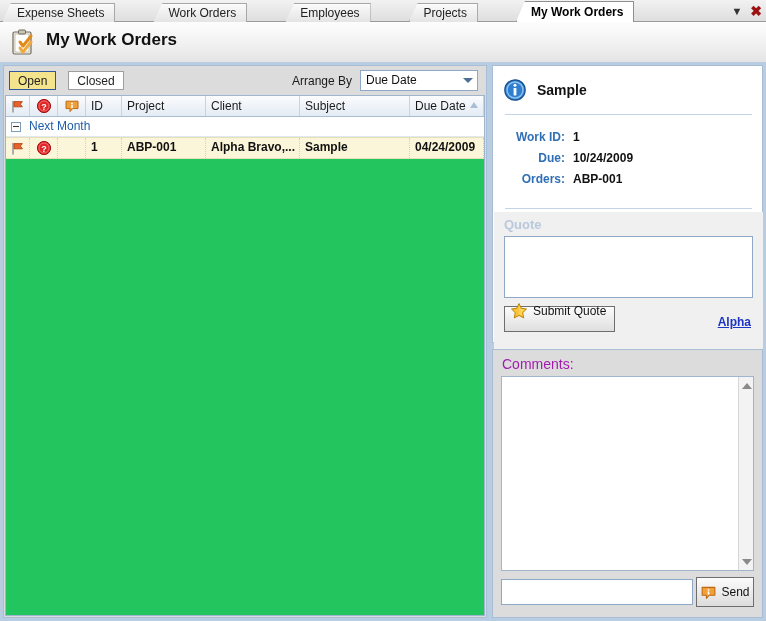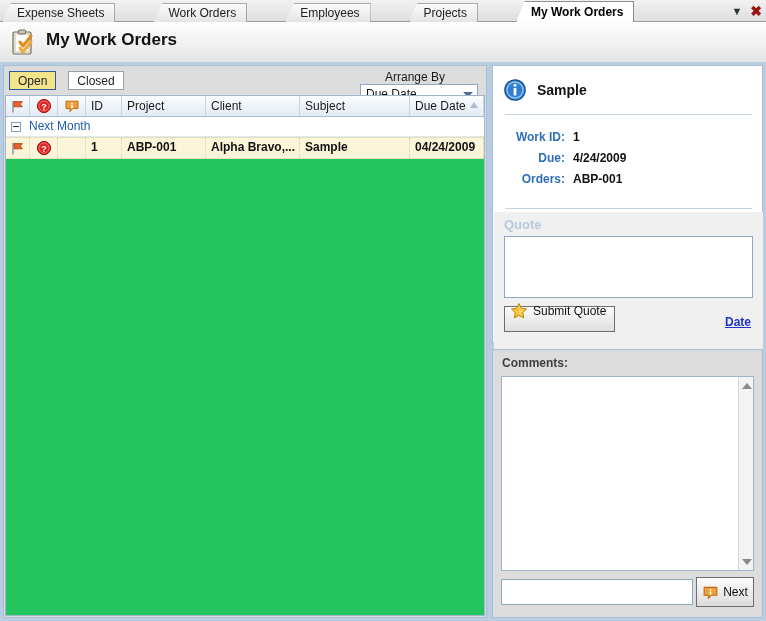--- a/index.html
+++ b/index.html
@@ -122,21 +122,21 @@
   }
   .segbtn.sel {
     background: #f4e58c;
     border: 1px solid #2d58a0;
     font-weight: normal;
   }
   .segbtn + .segbtn { margin-left: 4px; }
 
   .arrange-wrap {
     position: absolute; right: 8px; top: 4px;
-    display: flex; align-items: center; flex-direction: column;
+    display: flex; align-items: center;
   }
   .arrange-label { font-size: 12px; color: #1a1a1a; margin-right: 8px; }
   .combo {
     position: relative;
     width: 118px; height: 21px;
     background: #ffffff;
     border: 1px solid #8ea8c6;
     box-sizing: border-box;
     cursor: pointer;
   }
@@ -306,21 +306,21 @@
   
   .comments-card {
     position: absolute; left: 0; top: 284px;
     width: 271px; height: 269px;
     background: #dcdcdc;
     border: 1px solid #a9bdd4;
     box-sizing: border-box;
   }
   .comments-lab {
     position: absolute; left: 9px; top: 6px;
-    font-size: 12px; color: #404040; font-weight: bold;
+    font-size: 14px; color: #a21caf;
   }
   .comments-area {
     position: absolute; left: 8px; top: 26px;
     width: 253px; height: 195px;
     background: #ffffff;
     border: 1px solid #9fb5cd;
     box-sizing: border-box;
   }
   .cscroll {
     position: absolute; right: 0; top: 0;
@@ -517,21 +517,21 @@
         </div>
         <div class="hr-line" style="top:48px"></div>
 
         <div class="fields">
           <div class="frow">
             <span class="flab">Work ID:</span>
             <span class="fval">1</span>
           </div>
           <div class="frow">
             <span class="flab">Due:</span>
-            <span class="fval">4/24/2009</span>
+            <span class="fval">10/24/2009</span>
           </div>
           <div class="frow">
             <span class="flab">Orders:</span>
             <span class="fval">ABP-001</span>
           </div>
         </div>
 
         <div class="hr-line" style="top:142px"></div>
 
         <div class="quote-band">
@@ -539,21 +539,21 @@
           <textarea class="quote-box" placeholder="" style=""></textarea>
           <div class="submit-btn">
             <span class="ico">
               <svg width="18" height="18" viewBox="0 0 18 18">
                 <path d="M9 1.6 L11.3 6.3 L16.5 7 L12.7 10.7 L13.7 15.9 L9 13.4 L4.3 15.9 L5.3 10.7 L1.5 7 L6.7 6.3 Z" fill="#fbc335" stroke="#b8820d" stroke-width="1" stroke-linejoin="round"></path>
                 <path d="M9 3.4 L10.7 7 L14.6 7.5 L11.8 10.2 L12.5 14 L9 12.1 Z" fill="#fdd96d" opacity="0.8"></path>
               </svg>
             </span>
             <span class="lbl">Submit Quote</span>
           </div>
-          <span class="close-link">Date</span>
+          <span class="close-link">Alpha</span>
         </div>
       </div>
 
       <div class="comments-card">
         <span class="comments-lab">Comments:</span>
         <div class="comments-area">
           <div class="cscroll">
             <div class="sb up">
                 <span class="tri-up"></span>
               </div>
@@ -565,20 +565,20 @@
         <div class="send-row">
           <input class="send-input" type="text" placeholder="" style="">
           <div class="send-btn">
             <span class="ico">
               <svg width="17" height="17" viewBox="0 0 16 16">
                 <path d="M2 3.2 h12 v7.4 h-5.4 l-2.6 3 v-3 H2 z" fill="#f0a03a" stroke="#bf6a12" stroke-width="1" stroke-linejoin="round"></path>
                 <circle cx="8" cy="5.5" r="0.9" fill="#ffffff"></circle>
                 <rect x="7.25" y="7" width="1.5" height="3" fill="#ffffff"></rect>
               </svg>
             </span>
-            <span class="lbl">Next</span>
+            <span class="lbl">Send</span>
           </div>
         </div>
       </div>
 
     </div>
   </div>
 </div>
 
 </body></html>

